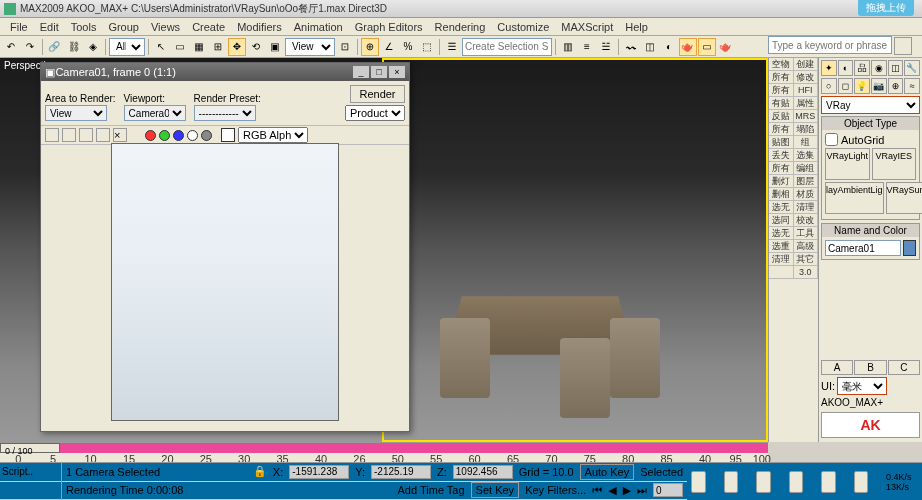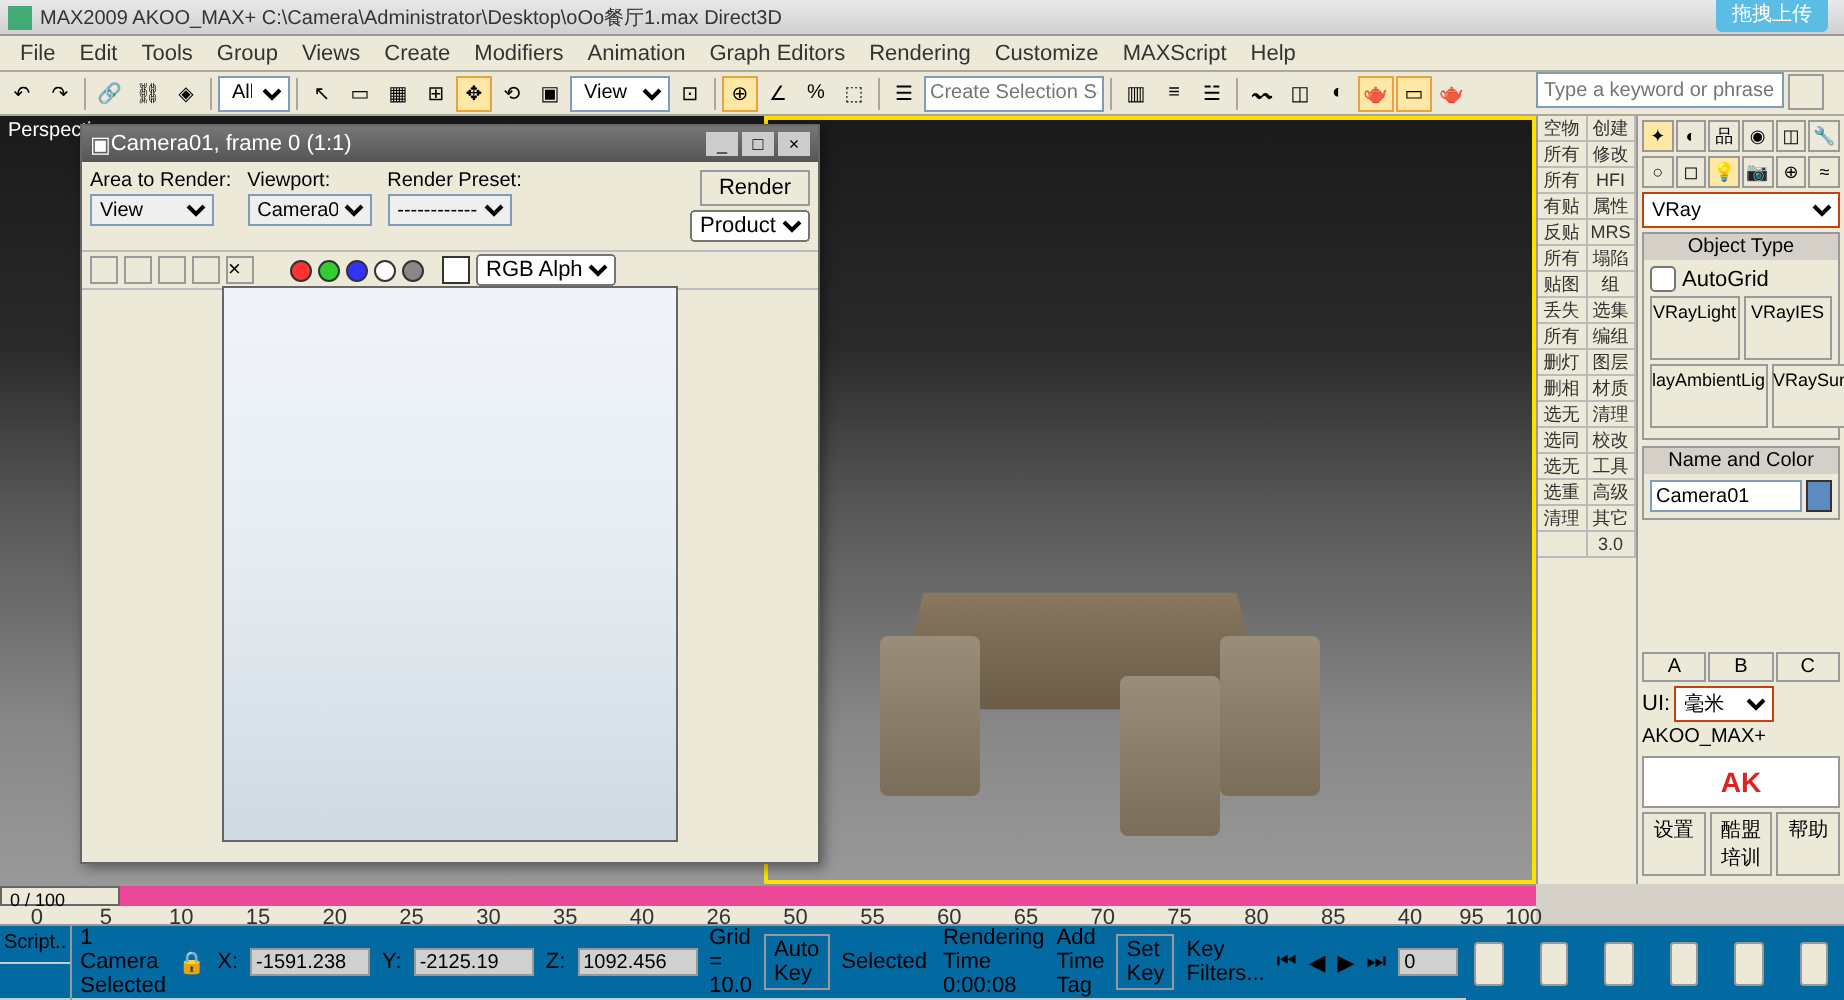--- a/index.html
+++ b/index.html
@@ -39,51 +39,51 @@
 .cnbtns{display:flex;gap:2px;margin-top:2px}
 .cnbtns span{flex:1;border:1px solid #999;text-align:center;font-size:10px;padding:1px;background:#ece9d8}
 .timeline{position:absolute;bottom:38px;left:0;right:154px;height:20px;background:#ece9d8;border-top:1px solid #999}
 .timeline .slider{height:10px;background:#ec4899;position:relative}
 .timeline .slider .thumb{position:absolute;left:0;width:60px;height:10px;background:#ece9d8;border:1px solid #666}
 .timeline .ticks{height:10px;display:flex;position:relative;font-size:9px;color:#333}
 .timeline .ticks span{position:absolute}
 .statusbar{position:absolute;bottom:0;left:0;right:0;height:38px;background:#0369a1;border-top:1px solid #999;display:flex}
 .sb-left{width:62px;border-right:1px solid #999;display:flex;flex-direction:column}
 .sb-left .r{flex:1;display:flex;align-items:center;padding:0 2px;font-size:10px;border-bottom:1px solid #ccc}
-.sb-mid{flex:1;display:flex;flex-direction:row}
+.sb-mid{flex:1;display:flex;flex-direction:column}
 .sb-mid .r{flex:1;display:flex;align-items:center;padding:0 4px;font-size:10px;gap:6px;border-bottom:1px solid #ccc}
 .sb-mid input{height:14px;border:1px solid #999;background:#d0d0d0;font-size:10px;width:60px;padding:0 2px}
 .sb-right{width:235px;display:flex;align-items:center;gap:18px;padding:0 4px}
 .navctrl{width:22px;height:22px;border:1px solid #999;background:#ece9d8;border-radius:2px}
 .rfwin{position:absolute;top:62px;left:40px;width:370px;height:370px;background:#ece9d8;border:1px solid #666;box-shadow:2px 2px 6px rgba(0,0,0,0.4)}
 .rfwin .tb{height:18px;background:linear-gradient(180deg,#777,#555);display:flex;align-items:center;padding:0 4px;color:#fff;font-size:10px}
 .rfwin .tb .t{flex:1}
 .rfwin .tb .wc{display:flex;gap:2px}
 .rfwin .tb .wc span{width:16px;height:12px;background:#ccc;color:#000;text-align:center;line-height:12px;font-size:9px}
-.rfwin .opts{padding:4px;display:flex;gap:8px;align-items:flex-start}
+.rfwin .opts{padding:4px;display:flex;gap:8px;align-items:flex-end}
 .rfwin .optcol{display:flex;flex-direction:column;gap:1px;font-size:10px}
 .rfwin .optcol label{font-size:10px}
 .rfwin .optcol select,.rfwin .optcol .sel{width:62px;height:16px;border:1px solid #7f9db9;font-size:10px}
 .rfwin .renderbtn{width:55px;height:18px;border:1px solid #999;background:#ece9d8;text-align:center;line-height:16px;font-size:11px;margin-left:auto}
 .rfwin .tbar2{height:20px;background:#ece9d8;border-top:1px solid #bbb;border-bottom:1px solid #bbb;display:flex;align-items:center;padding:0 4px;gap:3px}
 .rfwin .tbar2 .ico{width:14px;height:14px;border:1px solid #999}
 .rfwin .tbar2 .dot{width:11px;height:11px;border-radius:50%;border:1px solid #333}
 .rfwin .canvas{position:absolute;top:80px;left:70px;width:228px;height:278px;background:linear-gradient(180deg,#f0f4f8 0%,#e8eef4 40%,#dde5ec 70%,#d0d8e0 100%);border:1px solid #666}
 .topbtn{position:absolute;top:0;right:8px;height:16px;padding:0 8px;background:#5bbce4;color:#fff;font-size:10px;line-height:16px;border-radius:0 0 3px 3px}
 .keyin{position:absolute;top:36px;right:30px;width:124px;height:18px;border:1px solid #7f9db9;background:#fff;font-size:10px;padding:0 3px;color:#888}
 .tinybtn{width:18px;height:18px;border:1px solid #999;background:#ece9d8}
 .scene-table{position:absolute;left:455px;top:220px;width:170px;height:90px;background:linear-gradient(180deg,#8a7860,#6b5d48);transform:perspective(400px) rotateX(50deg)}
 .scene-chair{position:absolute;width:50px;height:80px;background:linear-gradient(180deg,#9a8d7a,#7a6d5a);border-radius:4px}
 </style>
 </head>
 <body>
 
 <div class="titlebar">
   <div class="icon"></div>
-  <div class="title">MAX2009    AKOO_MAX+    C:\Camera\Administrator\Desktop\oOo餐厅1.max    Direct3D</div>
+  <div class="title">MAX2009    AKOO_MAX+    C:\Users\Administrator\VRaySun\oOo餐厅1.max    Direct3D</div>
   <div class="topbtn">拖拽上传</div>
 </div>
 
 <div class="menubar">
   <span>File</span>
   <span>Edit</span>
   <span>Tools</span>
   <span>Group</span>
   <span>Views</span>
   <span>Create</span>
@@ -265,25 +265,20 @@
       <span>A</span>
       <span>B</span>
       <span>C</span>
     </div>
     <div class="uirow">
         <span>UI:</span>
         <select class="sp-drop" style="width:50px;margin:0"><option>毫米</option></select>
       </div>
     <div style="font-size:10px;margin-top:2px">AKOO_MAX+</div>
     <div class="aklogo">AK</div>
-    <div class="cnbtns">
-      <span>设置</span>
-      <span>酷盟培训</span>
-      <span>帮助</span>
-    </div>
   </div>
 </div>
 
 <div class="timeline">
   <div class="slider">
       <div class="thumb"><span style="font-size:9px;padding:0 4px">0 / 100</span></div>
     </div>
   <div class="ticks">
     <span style="left:2%">0</span>
       <span style="left:6.5%">5</span>

